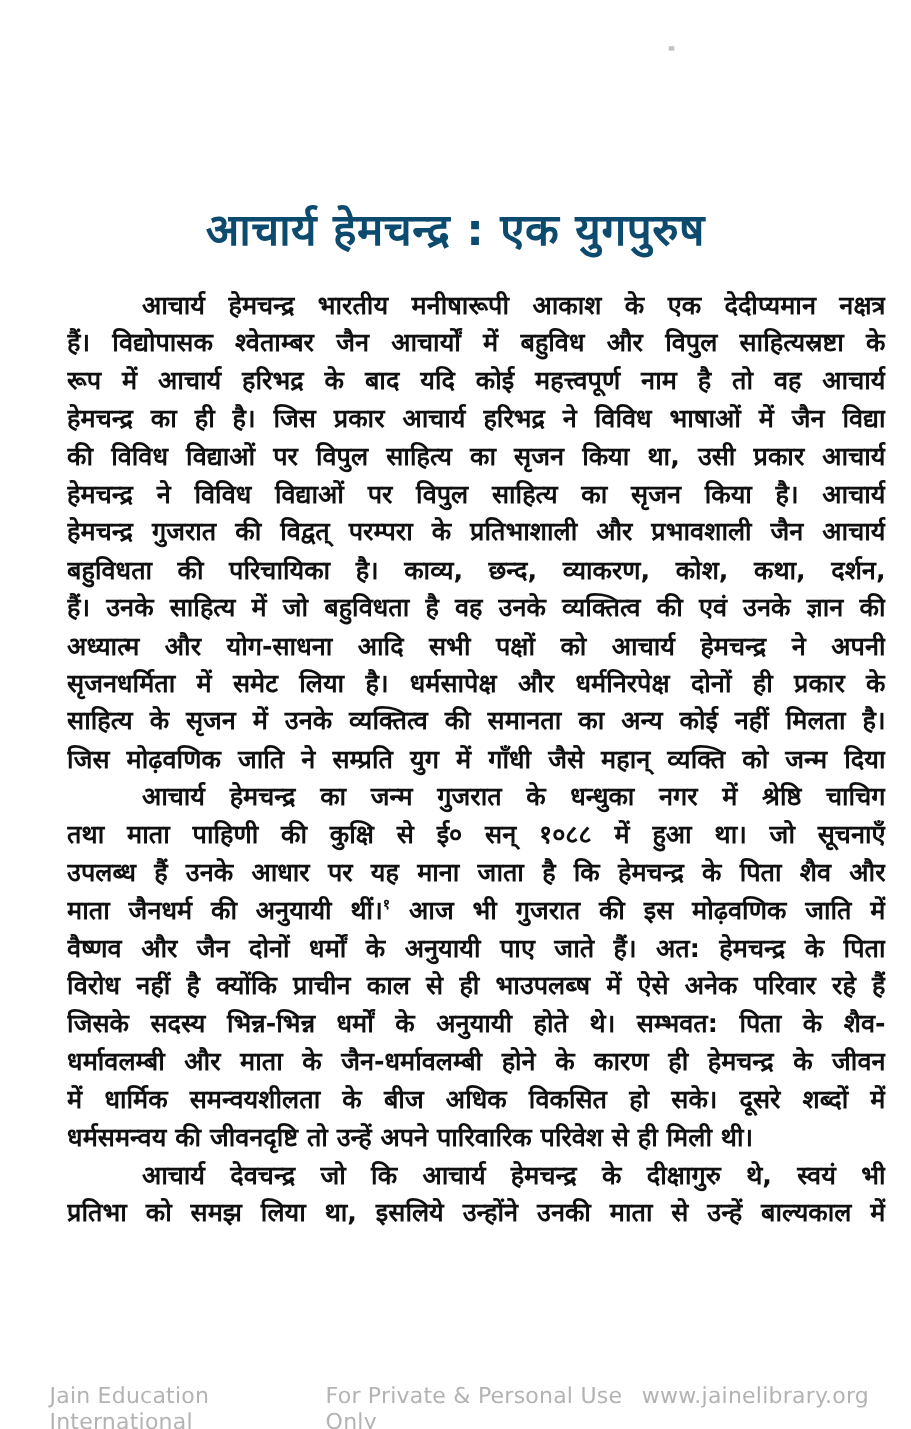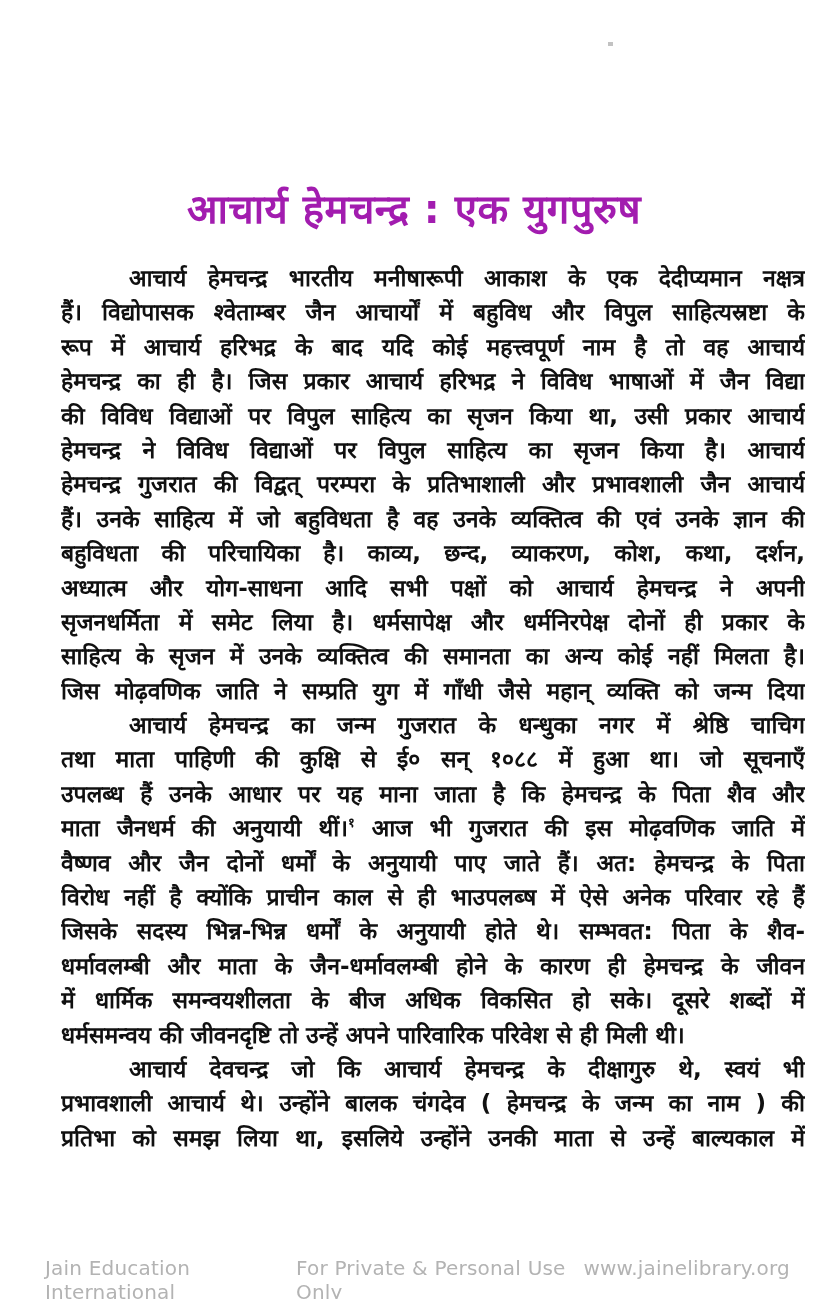--- a/index.html
+++ b/index.html
@@ -24,21 +24,21 @@
   .title {
     position: absolute;
     top: 180px;
     left: 0;
     width: 100%;
     margin: 0;
     text-align: center;
     font-size: 40px;
     font-weight: bold;
     letter-spacing: 0.5px;
-    color: #a21caf;
+    color: #0c4a6e;
   }
   .body-text {
     position: absolute;
     top: 261px;
     left: 61px;
     width: 744px;
     font-size: 23px;
     font-weight: 600;
     color: #101010;
   }
@@ -82,40 +82,39 @@
 
   <div class="body-text">
 
     <div class="line indent">आचार्य हेमचन्द्र भारतीय मनीषारूपी आकाश के एक देदीप्यमान नक्षत्र</div>
     <div class="line">हैं। विद्योपासक श्वेताम्बर जैन आचार्यों में बहुविध और विपुल साहित्यस्रष्टा के</div>
     <div class="line">रूप में आचार्य हरिभद्र के बाद यदि कोई महत्त्वपूर्ण नाम है तो वह आचार्य</div>
     <div class="line">हेमचन्द्र का ही है। जिस प्रकार आचार्य हरिभद्र ने विविध भाषाओं में जैन विद्या</div>
     <div class="line">की विविध विद्याओं पर विपुल साहित्य का सृजन किया था, उसी प्रकार आचार्य</div>
     <div class="line">हेमचन्द्र ने विविध विद्याओं पर विपुल साहित्य का सृजन किया है। आचार्य</div>
     <div class="line">हेमचन्द्र गुजरात की विद्वत् परम्परा के प्रतिभाशाली और प्रभावशाली जैन आचार्य</div>
+    <div class="line">बहुविधता की परिचायिका है। काव्य, छन्द, व्याकरण, कोश, कथा, दर्शन,</div>
     <div class="line">हैं। उनके साहित्य में जो बहुविधता है वह उनके व्यक्तित्व की एवं उनके ज्ञान की</div>
-    <div class="line">बहुविधता की परिचायिका है। काव्य, छन्द, व्याकरण, कोश, कथा, दर्शन,</div>
     <div class="line">अध्यात्म और योग-साधना आदि सभी पक्षों को आचार्य हेमचन्द्र ने अपनी</div>
     <div class="line">सृजनधर्मिता में समेट लिया है। धर्मसापेक्ष और धर्मनिरपेक्ष दोनों ही प्रकार के</div>
     <div class="line">साहित्य के सृजन में उनके व्यक्तित्व की समानता का अन्य कोई नहीं मिलता है।</div>
     <div class="line">जिस मोढ़वणिक जाति ने सम्प्रति युग में गाँधी जैसे महान् व्यक्ति को जन्म दिया</div>
 
     <div class="line indent">आचार्य हेमचन्द्र का जन्म गुजरात के धन्धुका नगर में श्रेष्ठि चाचिग</div>
     <div class="line">तथा माता पाहिणी की कुक्षि से ई० सन् १०८८ में हुआ था। जो सूचनाएँ</div>
     <div class="line">उपलब्ध हैं उनके आधार पर यह माना जाता है कि हेमचन्द्र के पिता शैव और</div>
     <div class="line"><span>माता जैनधर्म की अनुयायी थीं।</span><sup class="fn-marker">१</sup><span> आज भी गुजरात की इस मोढ़वणिक जाति में</span></div>
     <div class="line">वैष्णव और जैन दोनों धर्मों के अनुयायी पाए जाते हैं। अत: हेमचन्द्र के पिता</div>
     <div class="line">विरोध नहीं है क्योंकि प्राचीन काल से ही भाउपलब्ष में ऐसे अनेक परिवार रहे हैं</div>
     <div class="line">जिसके सदस्य भिन्न-भिन्न धर्मों के अनुयायी होते थे। सम्भवत: पिता के शैव-</div>
     <div class="line">धर्मावलम्बी और माता के जैन-धर्मावलम्बी होने के कारण ही हेमचन्द्र के जीवन</div>
     <div class="line">में धार्मिक समन्वयशीलता के बीज अधिक विकसित हो सके। दूसरे शब्दों में</div>
     <div class="line para-end">धर्मसमन्वय की जीवनदृष्टि तो उन्हें अपने पारिवारिक परिवेश से ही मिली थी।</div>
 
     <div class="line indent">आचार्य देवचन्द्र जो कि आचार्य हेमचन्द्र के दीक्षागुरु थे, स्वयं भी</div>
-    <div class="line">प्रभावशाली आचार्य थे। उन्होंने बालक चंगदेव ( हेमचन्द्र के जन्म का नाम ) की</div>
     <div class="line">प्रतिभा को समझ लिया था, इसलिये उन्होंने उनकी माता से उन्हें बाल्यकाल में</div>
 
   </div>
 
   <div class="footer">
     <span>Jain Education International</span>
     <span>For Private &amp; Personal Use Only</span>
     <span>www.jainelibrary.org</span>
   </div>
 

